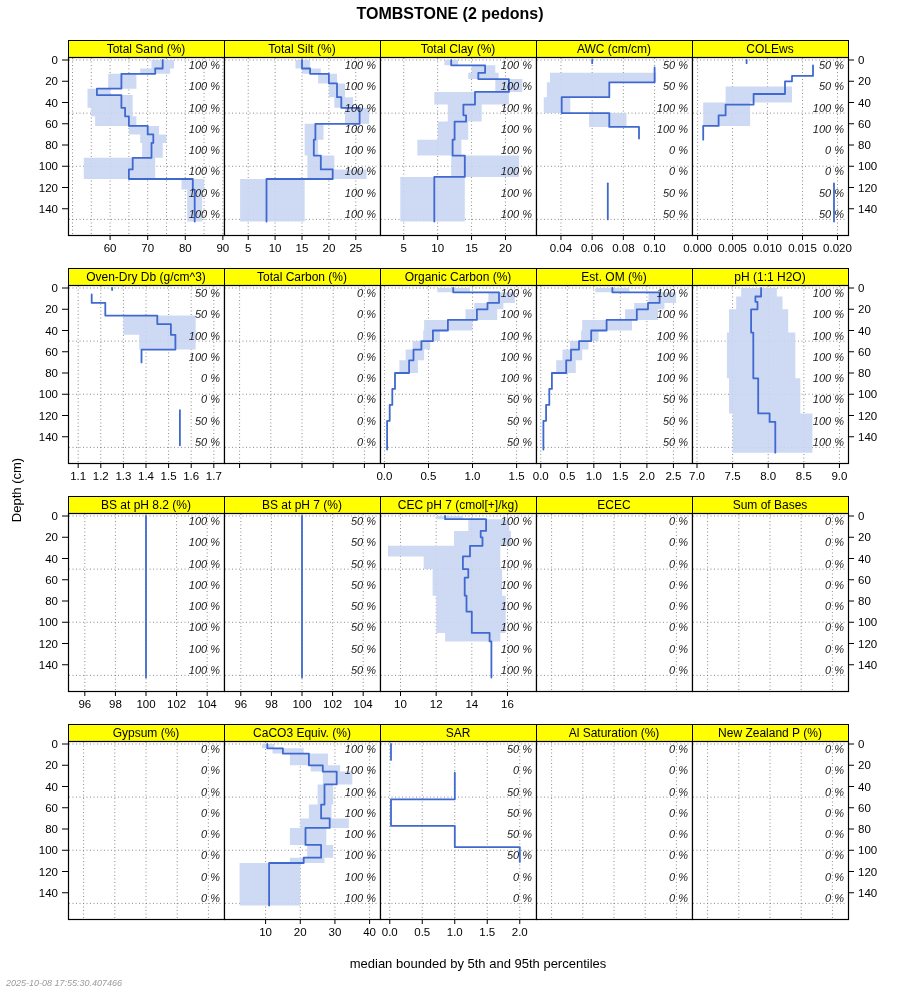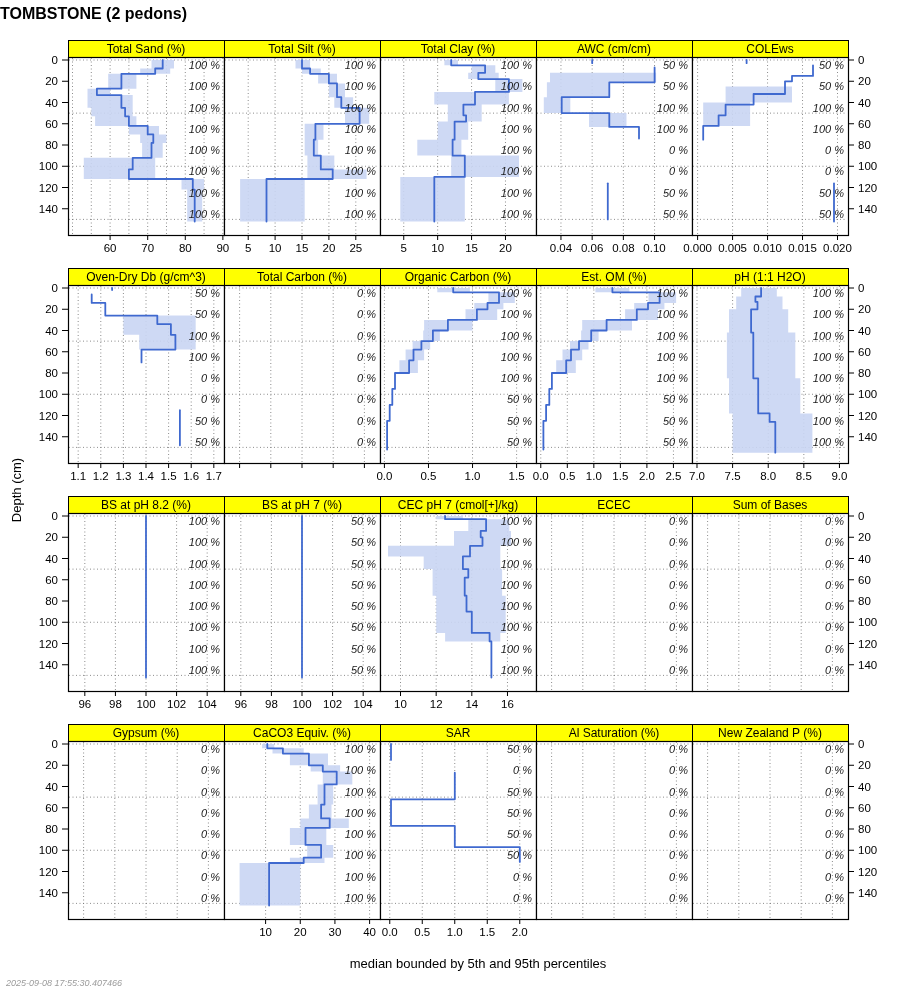--- a/index.html
+++ b/index.html
@@ -1,17 +1,17 @@
 <!DOCTYPE html>
 <html><head>
 <meta charset="utf-8">
 <style>
   html,body{margin:0;padding:0;background:#fff;}
   body{width:900px;height:1000px;position:relative;font-family:"Liberation Sans",sans-serif;color:#000;overflow:hidden;}
-  .title{position:absolute;top:5px;left:0;width:900px;font-size:16px;font-weight:bold;}
+  .title{position:absolute;top:5px;left:0;width:900px;text-align:center;font-size:16px;font-weight:bold;}
   .ylab{position:absolute;left:16px;top:490px;transform:translate(-50%,-50%) rotate(-90deg);font-size:13px;white-space:nowrap;}
   .caption{position:absolute;top:956px;left:0;width:900px;text-align:center;font-size:13px;padding-left:28px;}
   .stamp{position:absolute;left:6px;top:978px;font-size:9px;font-style:italic;color:#9b9b9b;}
   svg.rowsvg{position:absolute;left:0;}
   text{font-family:"Liberation Sans",sans-serif;}
 </style>
 </head>
 <body>
 
 <div class="title">TOMBSTONE (2 pedons)</div>
@@ -855,13 +855,13 @@
       <line x1="848" x2="854" y1="147.5" y2="147.5" stroke="#000000"></line>
       <text x="58" y="151.5" text-anchor="end" font-size="11.5" fill="#000">120</text>
       <text x="858" y="151.5" text-anchor="start" font-size="11.5" fill="#000">120</text>
       <line x1="62" x2="68" y1="168.75" y2="168.75" stroke="#000000"></line>
       <line x1="848" x2="854" y1="168.75" y2="168.75" stroke="#000000"></line>
       <text x="58" y="172.75" text-anchor="end" font-size="11.5" fill="#000">140</text>
       <text x="858" y="172.75" text-anchor="start" font-size="11.5" fill="#000">140</text>
     </svg>
   </div>
 <div class="caption">median bounded by 5th and 95th percentiles</div>
-<div class="stamp">2025-09-08 17:55:30.407466</div>
+<div class="stamp">2025-10-08 17:55:30.407466</div>
 
 </body></html>

